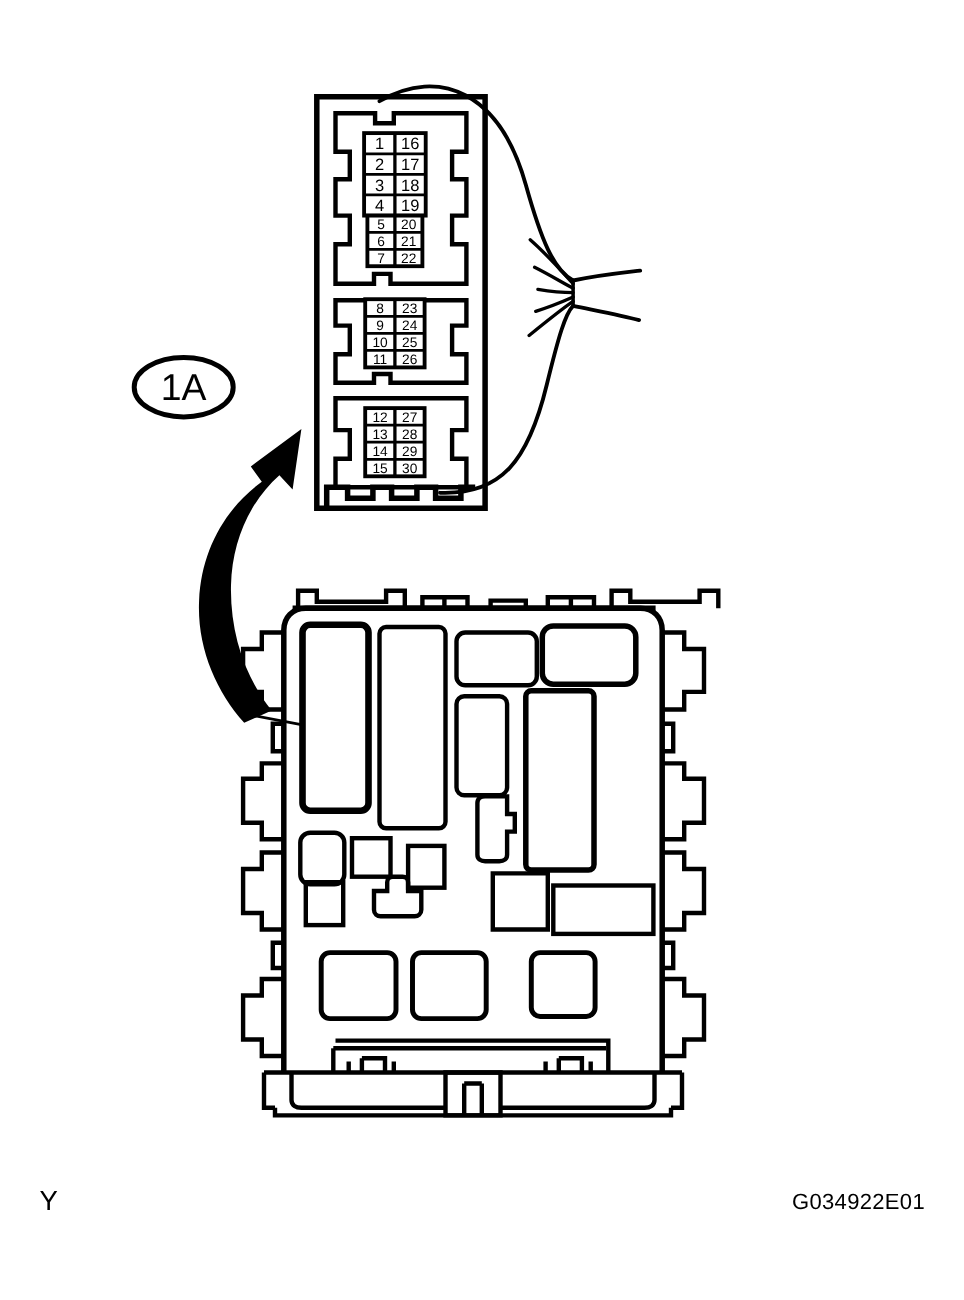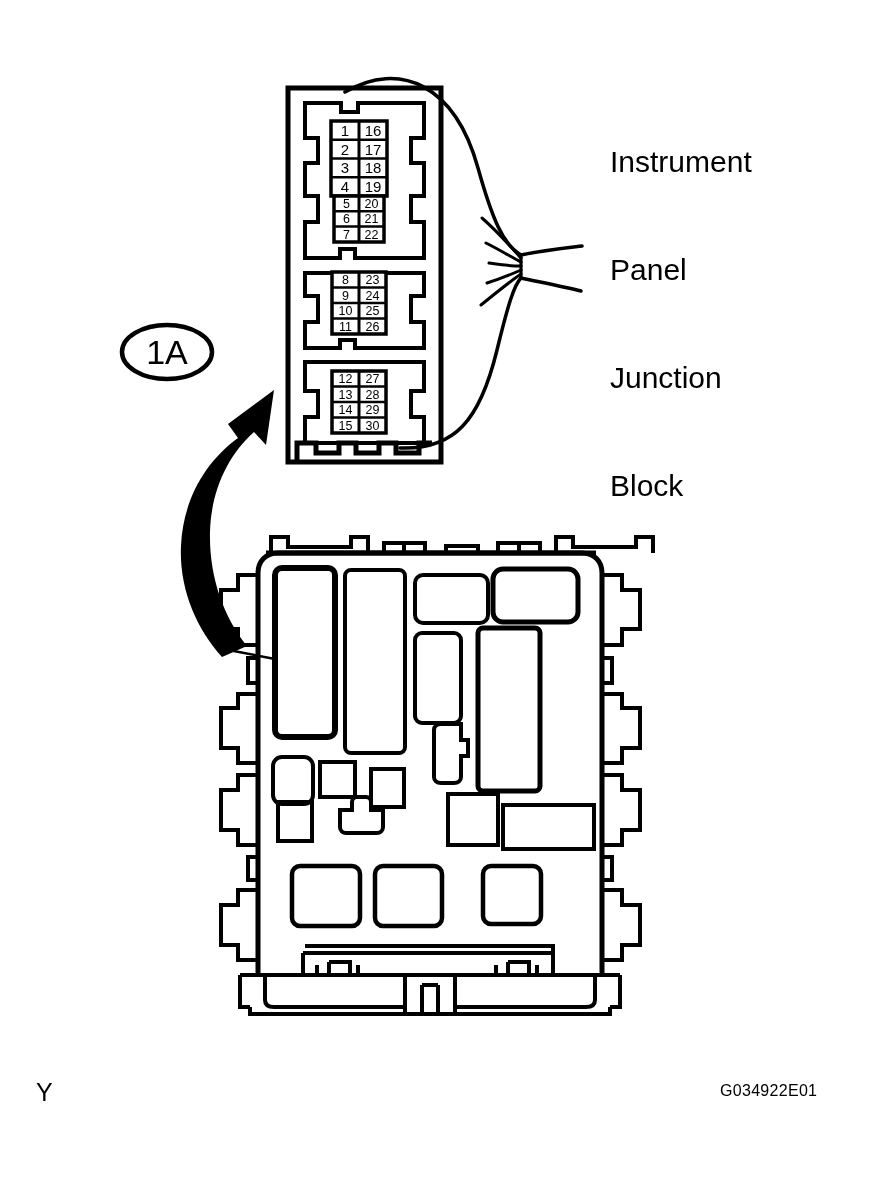--- a/index.html
+++ b/index.html
@@ -20,21 +20,21 @@
     white-space:pre;
   }
   #title-block{left:610px;top:72px;}
   .corner-note{
     position:absolute;
     font-family:"Liberation Sans", sans-serif;
     color:#000;
     white-space:pre;
   }
   #sheet-code-y{left:36px;top:1078px;font-size:25px;}
-  #figure-id{left:720px;top:1082px;font-size:16px;letter-spacing:0.3px;}
+  #figure-id{left:720px;top:1082px;font-size:20px;letter-spacing:0.3px;}
 </style>
 </head>
 <body>
 
 <div id="stage">
 
   <svg id="svgroot" viewBox="0 0 876 1182" xmlns="http://www.w3.org/2000/svg">
 
     <g>
 
@@ -239,24 +239,18 @@
         <rect x="292" y="866" width="68" height="60" rx="8" stroke-width="4.5"></rect>
         <rect x="375" y="866" width="67" height="60" rx="8" stroke-width="4.5"></rect>
         <rect x="483" y="866" width="58" height="58" rx="8" stroke-width="4.5"></rect>
       </g>
     </g>
 
     <path fill="none" stroke="#000" stroke-width="2.5" d="M218,648 L275,659"></path>
 
   </svg>
 
-  <div class="callout-label" id="title-block">
-    <div>Instrument</div>
-    <div>Panel</div>
-    <div>Junction</div>
-    <div>Block</div>
-  </div>
 
   <div class="corner-note" id="sheet-code-y">Y</div>
 
   <div class="corner-note" id="figure-id">G034922E01</div>
 
 </div>
 
 </body></html>

